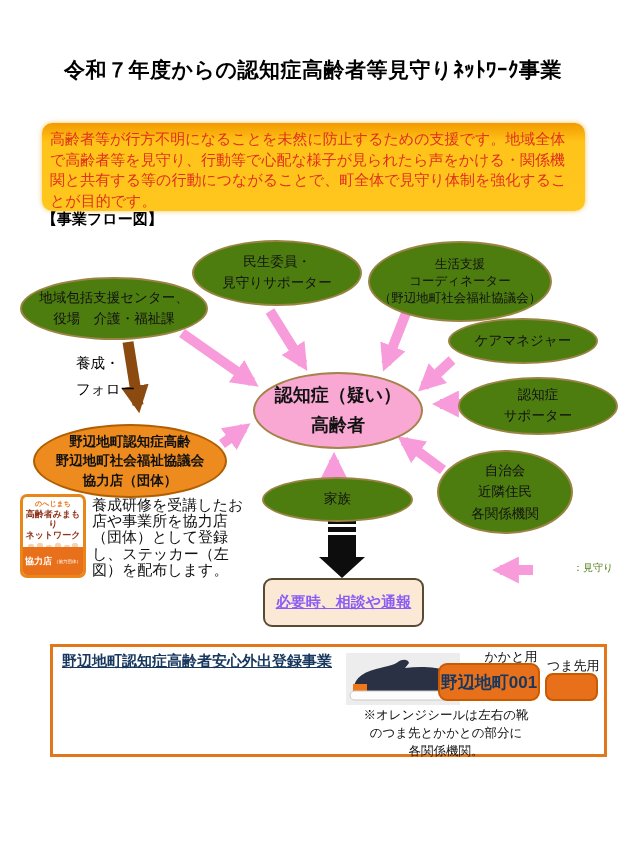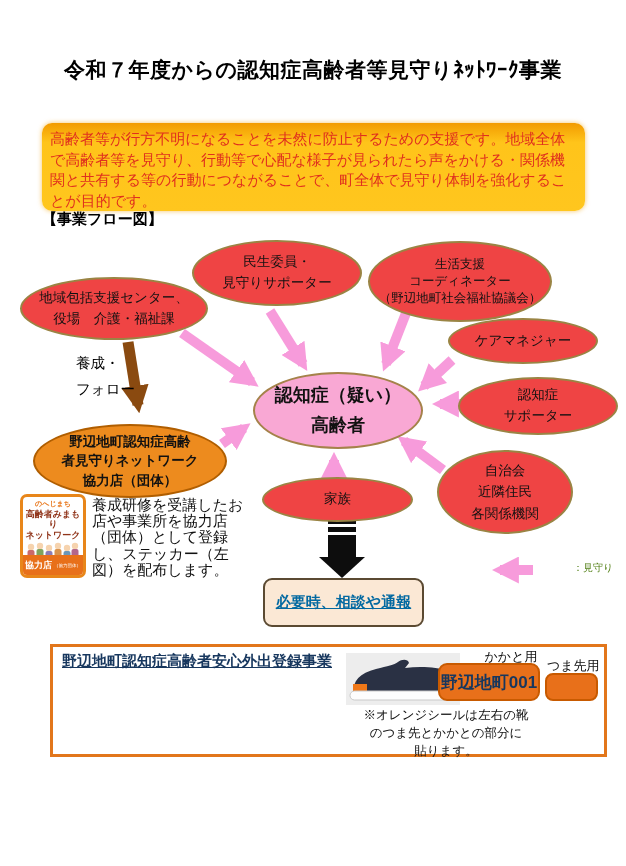--- a/index.html
+++ b/index.html
@@ -10,21 +10,21 @@
     font-size:21px;font-weight:bold;letter-spacing:.5px;color:#000;}
 
   .purpose-box{position:absolute;left:42px;top:123px;width:543px;height:88px;
     border-radius:10px;background:linear-gradient(180deg,#F29B00 0%,#FFC41A 22%,#FFC61E 100%);
     box-shadow:0 0 5px rgba(240,160,0,.6);}
   .purpose-text{position:absolute;left:8px;top:6px;width:528px;
     font-size:15px;line-height:1.38;color:#E0301E;}
 
   .flow-label{position:absolute;left:42px;top:210px;font-size:15px;font-weight:bold;color:#000;}
 
-  .node{position:absolute;border-radius:50%;background:#ef4444;border:2px solid #9A8444;
+  .node{position:absolute;border-radius:50%;background:#4d7c0f;border:2px solid #9A8444;
     display:flex;align-items:center;justify-content:center;text-align:center;
     white-space:pre-line;font-size:13.5px;line-height:1.55;color:#111;box-sizing:border-box;}
   .node-minsei{left:192px;top:240px;width:170px;height:66px;}
   .node-seikatsu{left:368px;top:241px;width:184px;height:81px;font-size:12.5px;line-height:1.35;}
   .node-chiiki{left:20px;top:277px;width:188px;height:63px;}
   .node-care{left:448px;top:318px;width:150px;height:46px;}
   .node-ninsapo{left:458px;top:377px;width:160px;height:58px;}
   .node-jichikai{left:437px;top:450px;width:136px;height:84px;line-height:1.6;}
   .node-kazoku{left:262px;top:477px;width:151px;height:45px;}
   .node-center{left:253px;top:372px;width:170px;height:77px;background:#f9a8d4;
@@ -34,28 +34,28 @@
 
   .yousei-label{position:absolute;left:76px;top:350px;font-size:14.5px;color:#000;
     white-space:pre-line;line-height:1.8;}
   .training-note{position:absolute;left:92px;top:497px;width:164px;font-size:15px;
     line-height:1.08;color:#111;}
   .legend-label{position:absolute;left:536px;top:561px;font-size:10px;color:#4d7c0f;margin-left:37px;}
 
   .report-box{position:absolute;left:263px;top:578px;width:157px;height:45px;
     background:#FBE8D5;border:2px solid #5B4A32;border-radius:9px;
     display:flex;align-items:center;justify-content:center;}
-  .report-box span{font-size:15px;font-weight:bold;text-decoration:underline;color:#0369a1;}
+  .report-box span{font-size:15px;font-weight:bold;text-decoration:underline;color:#8b5cf6;}
 
   .sticker{position:absolute;left:20px;top:494px;width:66px;height:84px;
     border:3px solid #E8861A;border-radius:7px;background:#fff;overflow:hidden;box-sizing:border-box;}
   .sticker-l1{font-size:7px;font-weight:bold;color:#E8761A;text-align:center;margin-top:2px;}
   .sticker-l2,.sticker-l3{font-size:9px;font-weight:bold;color:#90341A;text-align:center;line-height:1.15;}
   .sticker-people{display:block;margin:1px auto 0;}
-  .sticker-footer{position:absolute;left:0;bottom:0;width:100%;height:20px;background:#E8701A;
+  .sticker-footer{position:absolute;left:0;bottom:0;width:100%;height:28px;background:#E8701A;
     display:flex;align-items:center;justify-content:center;gap:2px;}
   .sticker-footer .big{color:#fff;font-weight:bold;font-size:9px;}
   .sticker-footer .small{color:#fff;font-size:4.5px;}
 
   .reg-box{position:absolute;left:50px;top:644px;width:557px;height:113px;
     border:3px solid #E2761B;background:#fff;box-sizing:border-box;padding-left:20px;}
   .reg-title{position:absolute;left:9px;top:5px;font-size:15px;font-weight:bold;
     color:#17375E;text-decoration:underline;}
   .reg-body{position:absolute;left:9px;top:27px;width:296px;font-size:13.5px;line-height:1.63;color:#111;}
   .shoe-wrap{position:absolute;left:293px;top:6px;width:114px;height:52px;}
@@ -130,21 +130,21 @@
   <div class="node node-care">ケアマネジャー</div>
   <div class="node node-ninsapo">認知症
 サポーター</div>
   <div class="node node-jichikai">自治会
 近隣住民
 各関係機関</div>
   <div class="node node-kazoku">家族</div>
   <div class="node node-center">認知症（疑い）
 高齢者</div>
   <div class="node node-kyoryoku">野辺地町認知症高齢
-者見守りネットワーク
+野辺地町社会福祉協議会
 協力店（団体）</div>
 
   <div class="yousei-label">養成・
 フォロー</div>
   <div class="training-note">養成研修を受講したお店や事業所を協力店（団体）として登録し、ステッカー（左図）を配布します。</div>
   <div class="legend-label">：見守り</div>
 
   <div class="report-box">
     <span>必要時、相談や通報</span>
   </div>
@@ -189,17 +189,17 @@
     </div>
 
     <div class="heel-label">かかと用</div>
     <div class="heel-seal">
       <span>野辺地町001</span>
     </div>
     <div class="toe-label">つま先用</div>
     <div class="toe-seal"></div>
     <div class="seal-note">※オレンジシールは左右の靴
 のつま先とかかとの部分に
-貼ります。</div>
+各関係機関。</div>
   </div>
 
 
 </div>
 
 </body></html>

